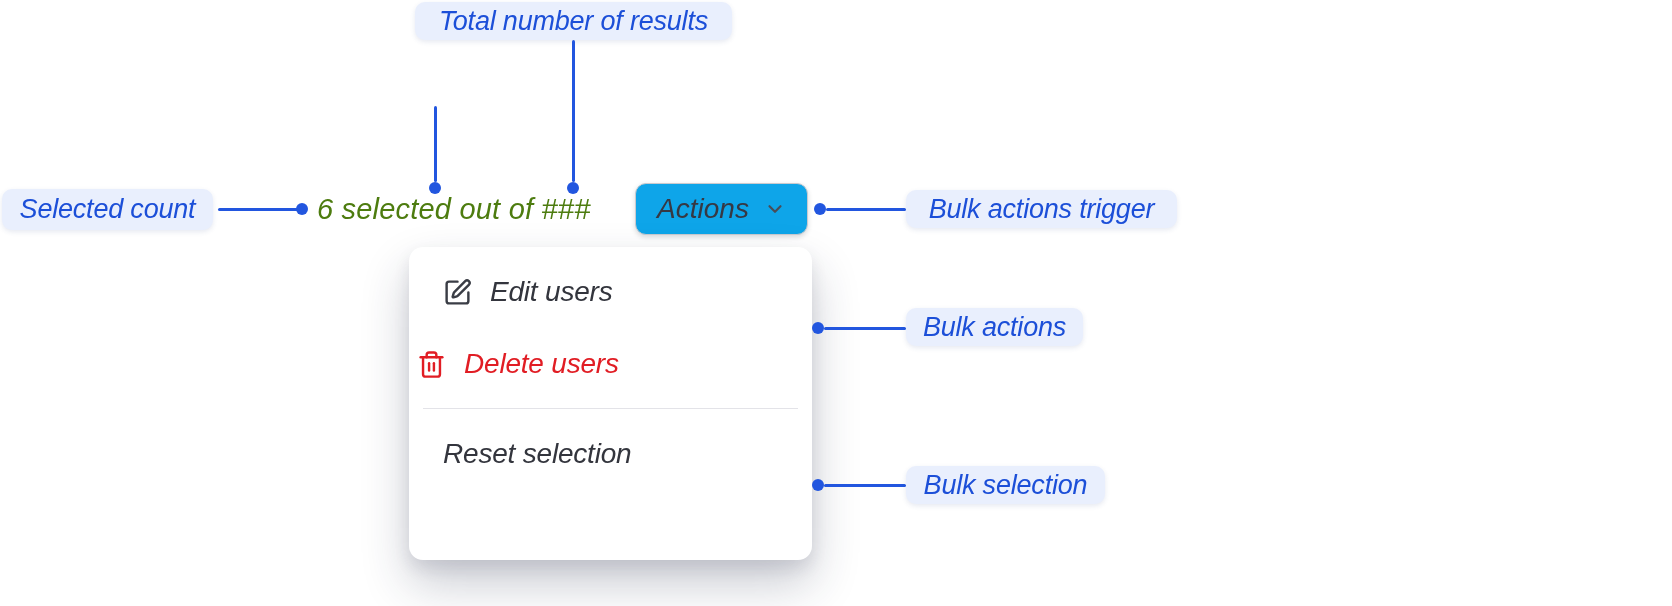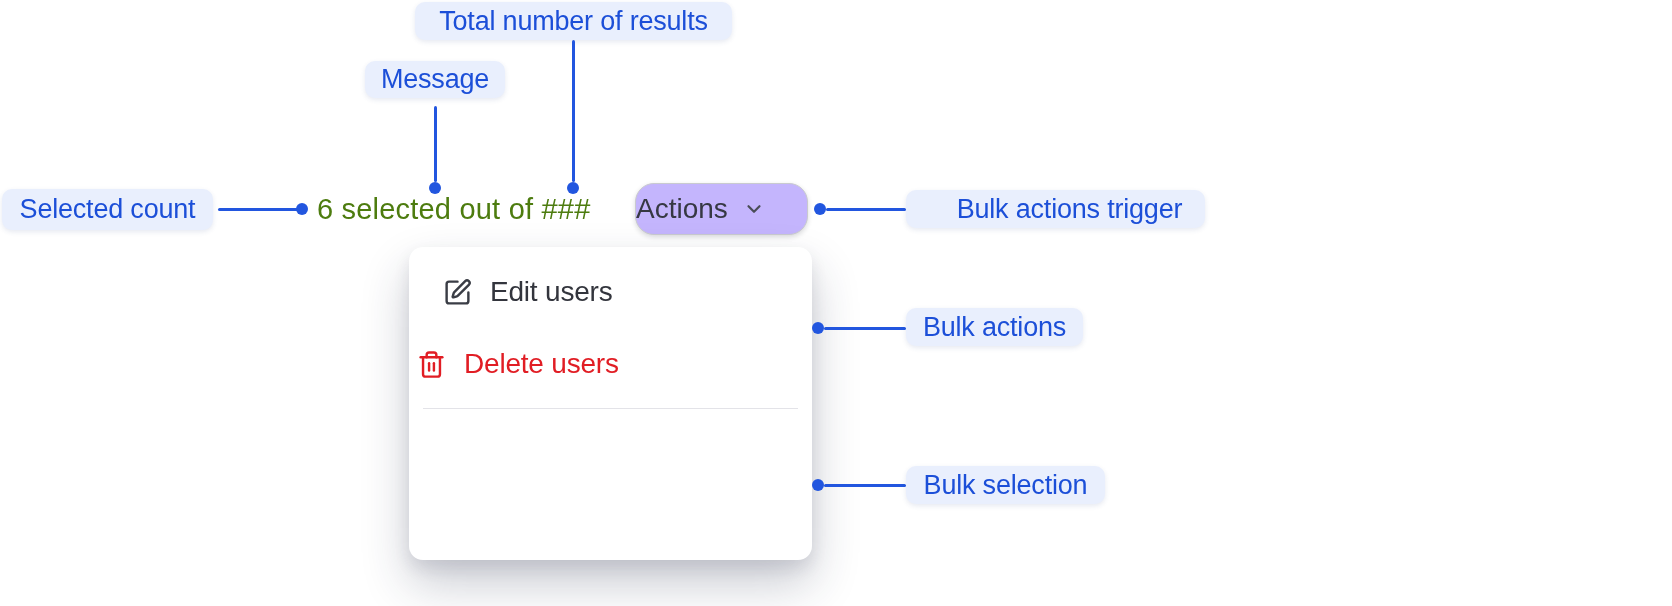--- a/index.html
+++ b/index.html
@@ -3,20 +3,21 @@
 <meta charset="utf-8">
 <style>
   html, body { margin: 0; padding: 0; background: #ffffff; }
   .canvas {
     position: relative;
     width: 1672px;
     height: 606px;
     background: #ffffff;
     font-family: "Liberation Sans", sans-serif;
     overflow: hidden;
+    font-style: italic;
   }
   
   .pill {
     position: absolute;
     display: flex;
     align-items: center;
     justify-content: center;
     background: #e9effd;
     color: #1c4fd8;
     font-size: 27px;
@@ -38,26 +39,27 @@
     font-size: 29px;
     color: #4d7c0f;
     letter-spacing: 0.2px;
     white-space: nowrap;
   }
   
   .actions-button {
     position: absolute;
     left: 635px; top: 183px;
     width: 173px; height: 52px;
-    background: #c4b5fd;
+    background: #0ea5e9;
     border: 1.5px solid #c9cacf;
-    border-radius: 19px;
+    border-radius: 11px;
     box-shadow: 0 2px 5px rgba(20, 25, 40, 0.16);
     display: flex;
     align-items: center;
+    justify-content: center;
     gap: 15px;
     font-size: 28px;
     color: #363843;
     cursor: pointer;
     box-sizing: border-box;
   }
   .actions-button .chev { display: flex; align-items: center; color: #4a4d57; }
   
   .menu {
     position: absolute;
@@ -98,23 +100,20 @@
 <body>
 
 <div class="canvas">
 
   <div class="pill" style="left:415px; top:2px; width:317px; height:38px;">
     <span>Total number of results</span>
   </div>
   <div class="vline" style="left:571.5px; top:40px; height:142px;"></div>
   <div class="dot" style="left:567px; top:182px;"></div>
 
-  <div class="pill" style="left:365px; top:61px; width:140px; height:37px;">
-    <span>Message</span>
-  </div>
   <div class="vline" style="left:433.5px; top:106px; height:76px;"></div>
   <div class="dot" style="left:429px; top:182px;"></div>
 
   <div class="pill" style="left:2px; top:189px; width:211px; height:41px;">
     <span>Selected count</span>
   </div>
   <div class="hline" style="left:218px; top:207.5px; width:80px;"></div>
   <div class="dot" style="left:296px; top:203px;"></div>
 
   <div class="selection-message">6 selected out of ###</div>
@@ -123,21 +122,21 @@
     <span>Actions</span>
     <span class="chev">
       <svg width="22" height="22" viewBox="0 0 24 24" fill="none" stroke="currentColor" stroke-width="2.4" stroke-linecap="round" stroke-linejoin="round">
           <path d="m6 9 6 6 6-6"></path>
         </svg>
     </span>
   </div>
 
   <div class="dot" style="left:814px; top:203px;"></div>
   <div class="hline" style="left:826px; top:207.5px; width:80px;"></div>
-  <div class="pill" style="left:906px; top:190px; width:271px; height:38px;padding-left:28px;">
+  <div class="pill" style="left:906px; top:190px; width:271px; height:38px;">
     <span>Bulk actions trigger</span>
   </div>
 
   <div class="menu">
     <div class="menu-item">
       <span class="mi-icon">
         <svg width="29" height="29" viewBox="0 0 24 24" fill="none" stroke="#3a3d45" stroke-width="2" stroke-linecap="round" stroke-linejoin="round">
           <path d="M12 3H5a2 2 0 0 0-2 2v14a2 2 0 0 0 2 2h14a2 2 0 0 0 2-2v-7"></path>
           <path d="M18.375 2.625a2.121 2.121 0 0 1 3 3L12.362 14.64a2 2 0 0 1-.853.505l-2.873.84a.5.5 0 0 1-.62-.62l.84-2.873a2 2 0 0 1 .506-.852z"></path>
         </svg>
@@ -150,20 +149,23 @@
           <path d="M3 6h18"></path>
           <path d="M19 6v14a2 2 0 0 1-2 2H7a2 2 0 0 1-2-2V6"></path>
           <path d="M8 6V4a2 2 0 0 1 2-2h4a2 2 0 0 1 2 2v2"></path>
           <line x1="10" y1="11" x2="10" y2="17"></line>
           <line x1="14" y1="11" x2="14" y2="17"></line>
         </svg>
       </span>
       <span>Delete users</span>
     </div>
     <div class="menu-divider"></div>
+    <div class="menu-item last">
+      <span>Reset selection</span>
+    </div>
   </div>
 
   <div class="dot" style="left:812px; top:322px;"></div>
   <div class="hline" style="left:824px; top:326.5px; width:82px;"></div>
   <div class="pill" style="left:906px; top:308px; width:177px; height:38px;">
     <span>Bulk actions</span>
   </div>
 
   <div class="dot" style="left:812px; top:479px;"></div>
   <div class="hline" style="left:824px; top:483.5px; width:82px;"></div>

